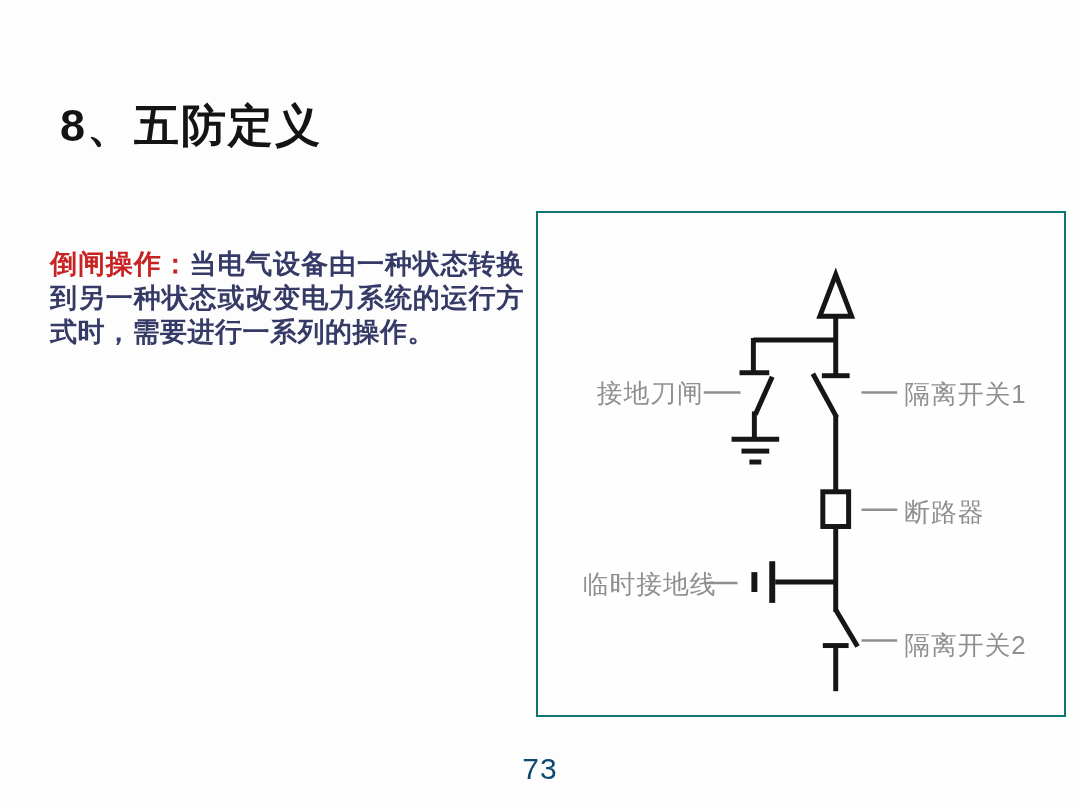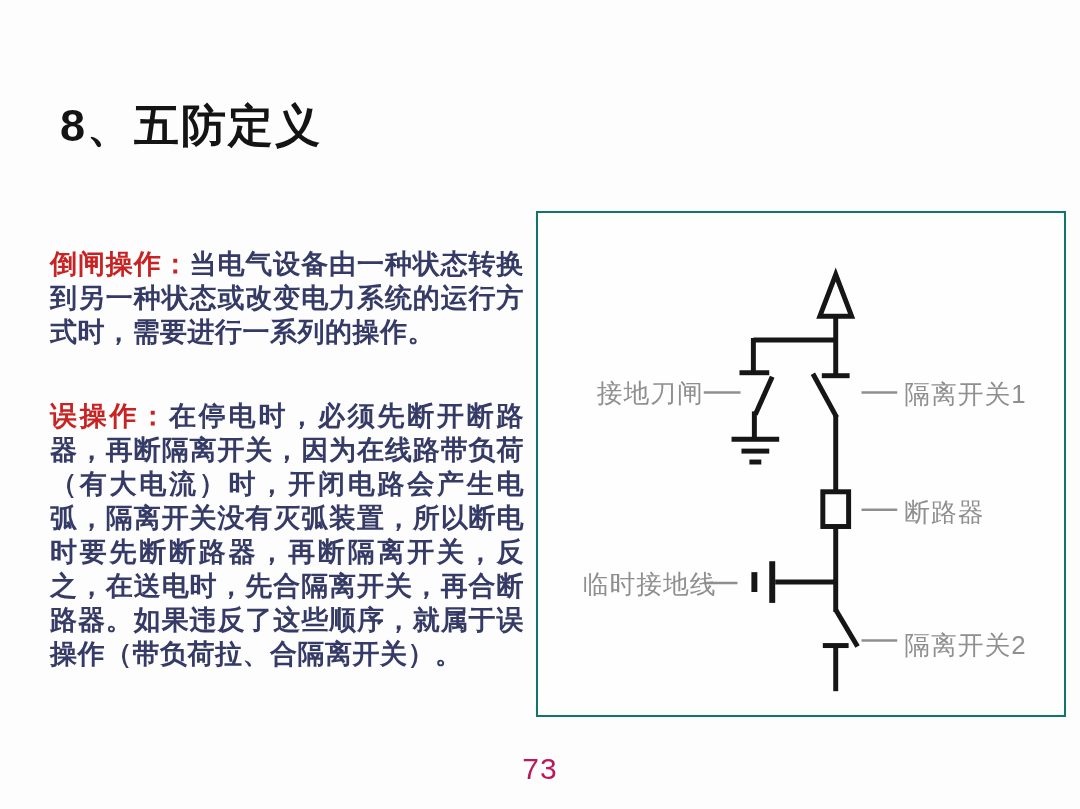--- a/index.html
+++ b/index.html
@@ -65,35 +65,34 @@
     font-family: "Liberation Sans", "DejaVu Sans", sans-serif;
     letter-spacing: 1px;
   }
   .page-number {
     position: absolute;
     left: 0;
     top: 752px;
     width: 100%;
     text-align: center;
     font-size: 30px;
-    color: #be185d;
+    color: #0c4a6e;
     letter-spacing: 1px;
   }
 </style>
 </head>
 <body>
 
 <div class="slide">
 
   <h1 class="title">8、五防定义</h1>
 
   <div class="text-col">
     <p class="para"><span class="red-label">倒闸操作：</span><span>当电气设备由一种状态转换到另一种状态或改变电力系统的运行方式时，需要进行一系列的操作。</span></p>
 
-    <p class="para second"><span class="red-label">误操作：</span><span>在停电时，必须先断开断路器，再断隔离开关，因为在线路带负荷（有大电流）时，开闭电路会产生电弧，隔离开关没有灭弧装置，所以断电时要先断断路器，再断隔离开关，反之，在送电时，先合隔离开关，再合断路器。如果违反了这些顺序，就属于误操作（带负荷拉、合隔离开关）。</span></p>
   </div>
 
   <div class="diagram-box">
     <svg viewBox="0 0 530 506">
 
       <g>
         <polygon class="diag-open" points="300,62 284,104 316,104"></polygon>
         <line class="diag-line" x1="300" y1="104" x2="300" y2="163"></line>
       </g>
 

